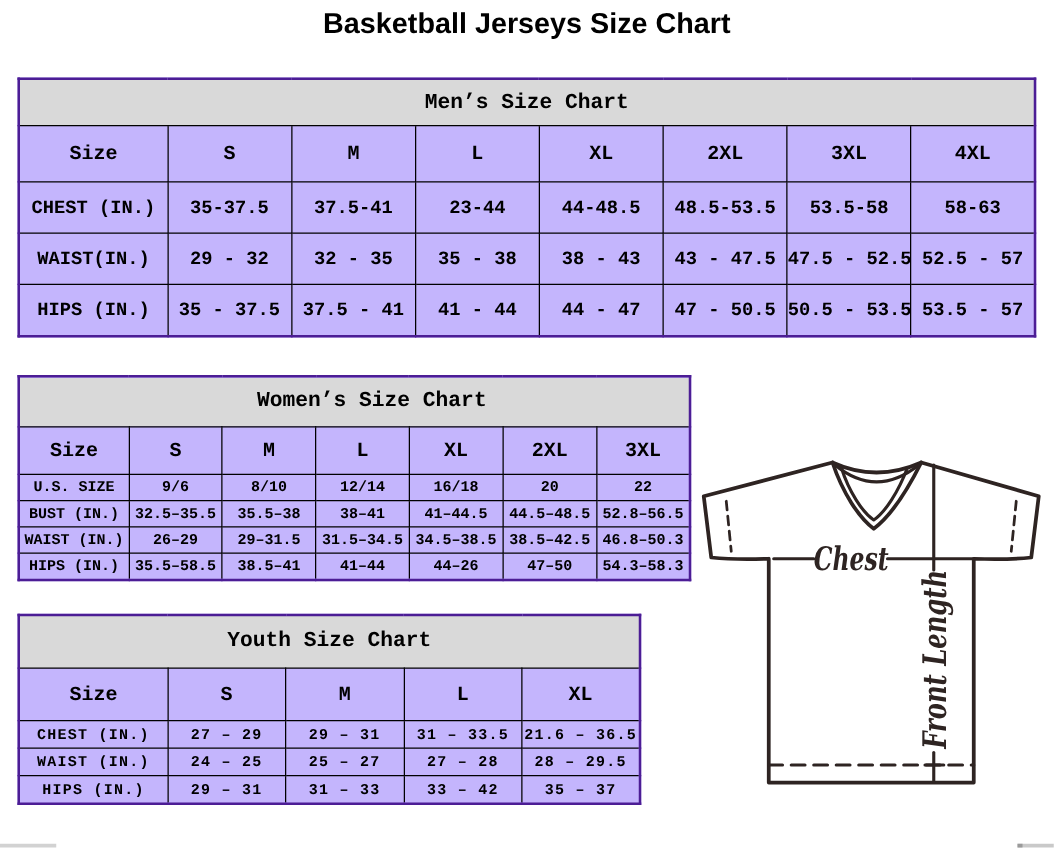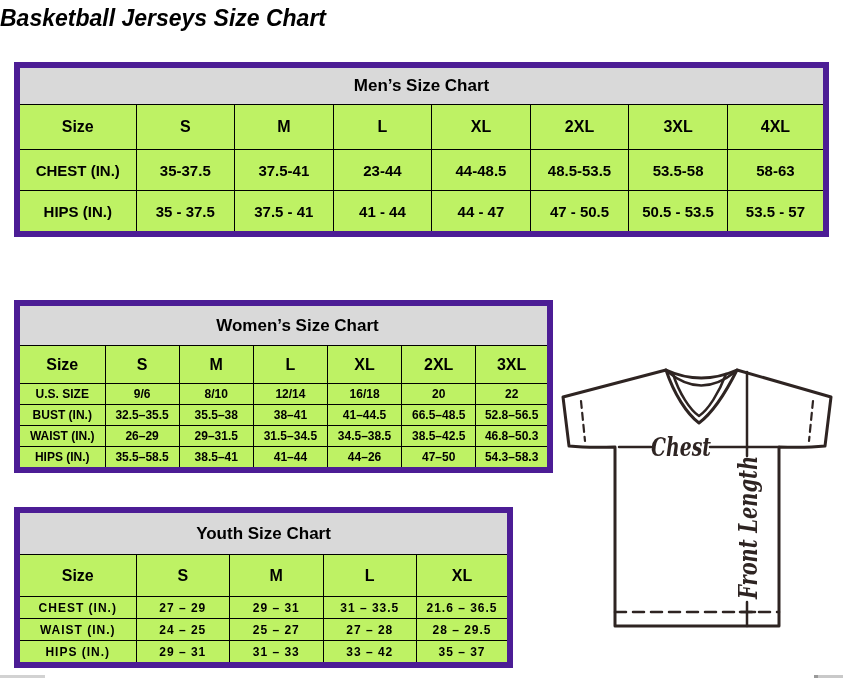--- a/index.html
+++ b/index.html
@@ -1,46 +1,46 @@
 <!DOCTYPE html>
 <html><head>
 <meta charset="utf-8">
 <style>
   html,body{margin:0;padding:0;}
   body{
     width:843px;height:679px;position:relative;background:#ffffff;
     font-family:"Liberation Sans", sans-serif;color:#000;overflow:hidden;
   }
   .page-title{
-    position:absolute;left:0;top:5px;width:843px;text-align:left;
-    font-size:23px;font-weight:bold;letter-spacing:0px;font-style:italic;
+    position:absolute;left:0;top:5px;width:843px;text-align:center;
+    font-size:23px;font-weight:bold;letter-spacing:0px;
   }
   table.size-table{
     position:absolute;border-collapse:collapse;table-layout:fixed;
-    border:6px solid #4c1d95;background:#bef264;
+    border:2px solid #4c1d95;background:#c4b5fd;font-family:Liberation Mono, monospace;
   }
   table.size-table th,table.size-table td{
     border:1px solid #000;text-align:center;vertical-align:middle;
     font-weight:bold;padding:0;overflow:hidden;white-space:nowrap;
   }
   .band{background:#d9d9d9;font-size:17px;}
   
   #mens-table{left:14px;top:62px;width:815px;}
   #mens-table .band{height:36px;}
   #mens-table .size-row th{height:44px;font-size:16px;}
   #mens-table .data-row td{height:40px;font-size:15px;}
   #mens-table .row-label{font-size:14px;}
   
   #womens-table{left:14px;top:300px;width:539px;}
   #womens-table .band{height:39px;padding-left:28px;}
   #womens-table .size-row th{height:37px;font-size:16px;}
   #womens-table .data-row td{height:20px;font-size:12px;}
   #womens-table .row-label{font-size:11px;margin-left:38px;}
   
-  #youth-table{left:14px;top:491px;width:499px;margin-top:16px;}
+  #youth-table{left:14px;top:491px;width:499px;}
   #youth-table .band{height:41px;}
   #youth-table .size-row th{height:41px;font-size:16px;}
   #youth-table .data-row td{height:21px;font-size:12px;letter-spacing:1px;}
   #youth-table .row-label{font-size:11px;letter-spacing:0px;}
   
   #jersey-diagram{position:absolute;left:558px;top:366px;width:282px;height:278px;}
   
   .scroll-frag{position:absolute;top:675px;height:3px;}
   #scroll-frag-left{left:0;width:45px;background:#d2d2d2;}
   #scroll-frag-right{left:814px;width:29px;background:#c9c9c9;}
@@ -80,20 +80,30 @@
     <td class="row-label">CHEST (IN.)</td>
     <td>35-37.5</td>
     <td>37.5-41</td>
     <td>23-44</td>
     <td>44-48.5</td>
     <td>48.5-53.5</td>
     <td>53.5-58</td>
     <td>58-63</td>
   </tr>
   <tr class="data-row">
+    <td class="row-label">WAIST(IN.)</td>
+    <td>29 - 32</td>
+    <td>32 - 35</td>
+    <td>35 - 38</td>
+    <td>38 - 43</td>
+    <td>43 - 47.5</td>
+    <td>47.5 - 52.5</td>
+    <td>52.5 - 57</td>
+  </tr>
+  <tr class="data-row">
     <td class="row-label">HIPS (IN.)</td>
     <td>35 - 37.5</td>
     <td>37.5 - 41</td>
     <td>41 - 44</td>
     <td>44 - 47</td>
     <td>47 - 50.5</td>
     <td>50.5 - 53.5</td>
     <td>53.5 - 57</td>
   </tr>
 </tbody>
@@ -130,21 +140,21 @@
     <td>16/18</td>
     <td>20</td>
     <td>22</td>
   </tr>
   <tr class="data-row">
     <td class="row-label">BUST (IN.)</td>
     <td>32.5–35.5</td>
     <td>35.5–38</td>
     <td>38–41</td>
     <td>41–44.5</td>
-    <td>66.5–48.5</td>
+    <td>44.5–48.5</td>
     <td>52.8–56.5</td>
   </tr>
   <tr class="data-row">
     <td class="row-label">WAIST (IN.)</td>
     <td>26–29</td>
     <td>29–31.5</td>
     <td>31.5–34.5</td>
     <td>34.5–38.5</td>
     <td>38.5–42.5</td>
     <td>46.8–50.3</td>

